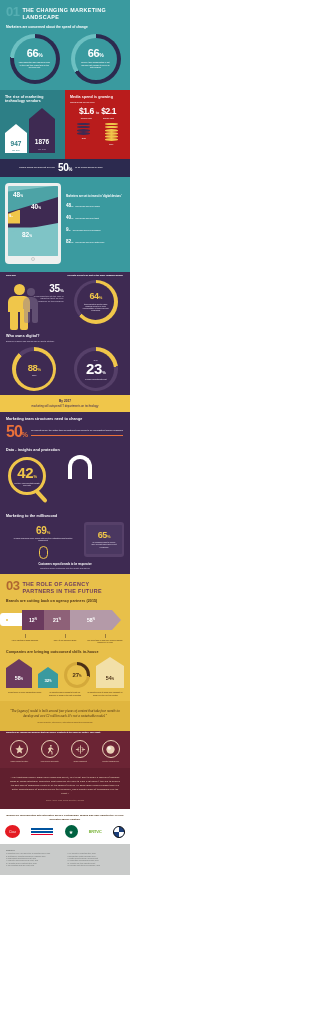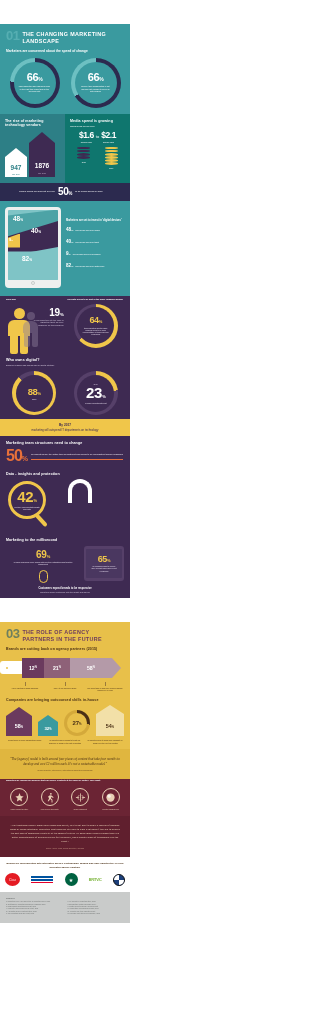--- a/index.html
+++ b/index.html
@@ -5,21 +5,21 @@
   * { margin:0; padding:0; box-sizing:border-box; }
   html,body { background:#ffffff; }
   body {
     width:130px; height:1024px;
     font-family:"Liberation Sans", sans-serif;
     overflow:hidden; position:relative;
   }
   .page { width:130px; height:1024px; position:relative; }
 
   
-  .sect-head { display:flex; align-items:flex-start; gap:3px; padding:5px 14px 4px 6px;margin-top:24px; }
+  .sect-head { display:flex; align-items:flex-start; gap:3px; padding:5px 14px 4px 6px; }
   .sect-num { font-size:13px; font-weight:700; line-height:1; letter-spacing:-0.5px; opacity:.55; }
   .sect-title { font-size:5.4px; font-weight:700; line-height:1.25; letter-spacing:.35px; text-transform:uppercase; padding-top:2px; }
   .sub { font-size:3.6px; font-weight:700; letter-spacing:.1px; }
   .micro { font-size:2.1px; line-height:1.3; }
 
   
   .s01 { background:#3a9a9f; color:#fff; }
   .s01 .sect-num { color:#6dc0c2; }
   .s01-lead { padding:0 6px 4px; font-size:3.3px; font-weight:700; }
   .donut-row { display:flex; justify-content:space-around; padding:1px 4px 6px; }
@@ -27,21 +27,21 @@
   .donut .ring { width:50px; height:50px; border-radius:50%; }
   .donut .inner { position:absolute; inset:4px; border-radius:50%;
     display:flex; flex-direction:column; align-items:center; justify-content:center; text-align:center; }
   .dnum { font-size:11px; font-weight:700; line-height:1; letter-spacing:-.4px; }
   .dnum span { font-size:5px; }
   .dcap { font-size:2.1px; line-height:1.3; margin-top:2px; padding:0 5px; }
 
   
   .two { display:flex; }
   .pan-l { background:#2d7f86; width:50%; padding:5px 5px 6px; }
-  .pan-r { background:#0f766e; width:50%; padding:5px 5px 6px; }
+  .pan-r { background:#b91c1c; width:50%; padding:5px 5px 6px; }
   .arrow-wrap { position:relative; height:46px; margin-top:4px; }
   .lbl-n { font-size:6.5px; font-weight:700; line-height:1; }
   .lbl-t { font-size:1.9px; line-height:1.2; margin-top:1px; }
 
   .money { display:flex; align-items:center; justify-content:center; gap:2px; margin-top:4px; }
   .mval { font-size:8.5px; font-weight:700; line-height:1; letter-spacing:-.4px; }
   .mcap { font-size:1.9px; font-weight:700; letter-spacing:.3px; text-align:center; margin-top:1px; }
   .arrow-sm { font-size:4px; }
   .coins { display:flex; justify-content:space-around; margin-top:4px; }
   .stack { display:flex; flex-direction:column; align-items:center; gap:.5px; }
@@ -116,21 +116,21 @@
 
   .phone { width:40px; background:#564069; border-radius:3px; padding:3px 2px; text-align:center; }
   .phone .pscr { background:#4a3760; border-radius:1px; padding:6px 2px; }
   .mouse { width:9px; height:13px; border:1px solid #f0c64a; border-radius:5px; margin-top:3px; }
 
   .ctr-txt { text-align:center; font-size:2.6px; font-weight:700; padding:0 6px 1px; }
   .ctr-sub { text-align:center; font-size:2.1px; padding:0 8px 5px; color:#d8cde2; line-height:1.3; }
 
   
   .s03 { background:#e8c04a; color:#4a3016; }
-  .s03 .sect-num { color:#0c4a6e; }
+  .s03 .sect-num { color:#7f1d1d; }
   .s03 .sect-title { color:#6b3a5e; }
   .knife { display:flex; align-items:center; height:26px; margin:3px 0 0; }
   .k-handle { width:22px; height:13px; background:#fff; border-radius:3px 0 0 3px; position:relative; }
   .k-handle .rivet { position:absolute; width:2px; height:2px; border-radius:50%; background:#e8c04a; top:5.5px; left:6px; }
   .k-seg { height:20px; display:flex; align-items:center; justify-content:center; color:#fff; font-weight:700; font-size:5.2px; }
   .k-seg span { font-size:2.6px; }
   .k-tip { width:0; height:0; border-top:10px solid transparent; border-bottom:10px solid transparent; border-left:9px solid #b49aa8; }
   .kcaps { display:flex; padding:1px 6px 4px; gap:2px; }
   .kcap { flex:1; font-size:1.8px; line-height:1.25; text-align:center; }
   .kstem { height:4px; border-left:.5px solid #9a7b3a; width:1px; margin:0 auto 1px; }
@@ -333,21 +333,21 @@
           </div>
           <div style="position:absolute;left:17px;top:8px;opacity:.45;">
             <div class="p-head" style="background:#8d7d99;width:8px;height:8px;"></div>
             <div class="p-body" style="background:#8d7d99;width:15px;height:12px;"></div>
             <div class="p-legs">
                 <div class="p-leg" style="background:#8d7d99;width:6px;height:14px;"></div>
                 <div class="p-leg" style="background:#8d7d99;width:6px;height:14px;"></div>
               </div>
           </div>
           <div class="stat-abs" style="right:-1px;top:4px;text-align:right;width:30px;">
-            <div class="ynum"><span style="font-size:10px">19</span><span>%</span></div>
+            <div class="ynum"><span style="font-size:10px">35</span><span>%</span></div>
             <div class="micro" style="color:#d8cde2;margin-top:1px;">of UK marketers cite the 'lack' of marketing talent as a key challenge for their business</div>
           </div>
         </div>
       </div>
       <div class="col">
         <div class="micro" style="font-weight:700;">Diversity needs to be part of the wider company agenda</div>
         <div class="donut-y">
           <div style="width:44px;height:44px;border-radius:50%;background:conic-gradient(#f0c64a 0 64%, #564069 64% 100%);"></div>
           <div class="inner">
             <div class="ynum2"><span style="font-size:9px">64</span><span>%</span></div>

